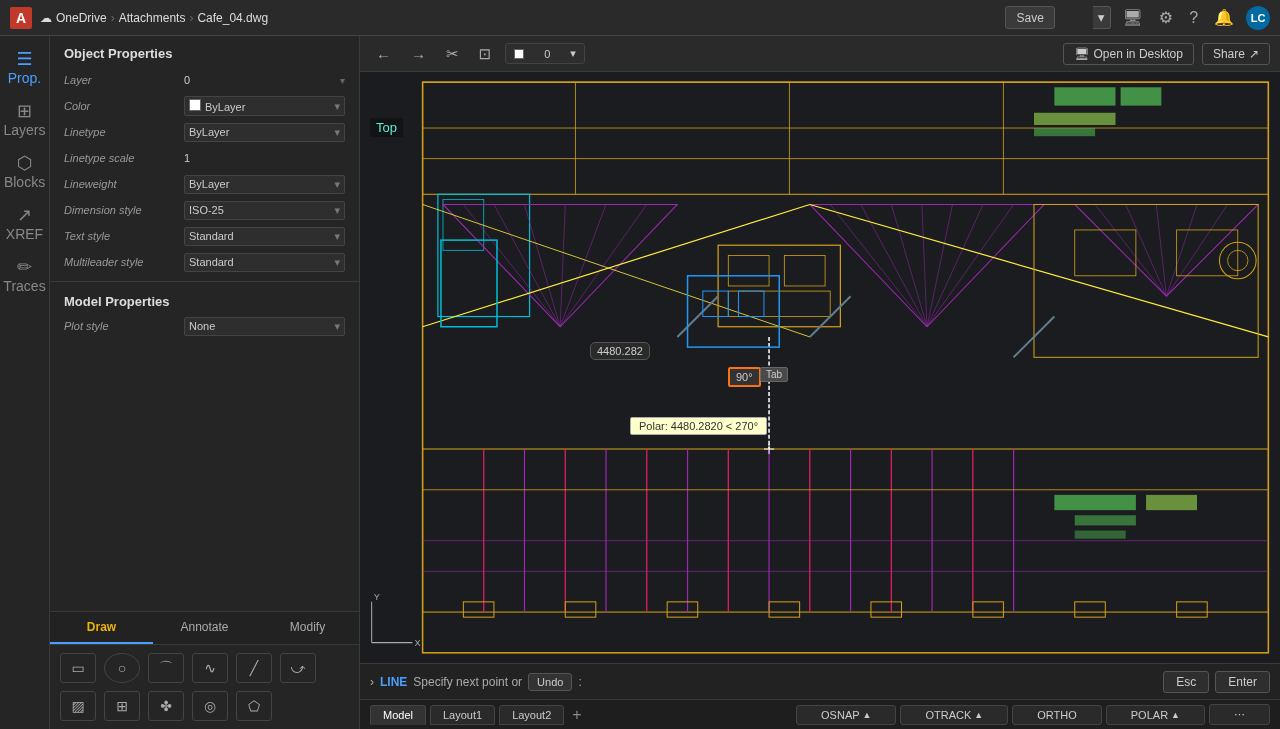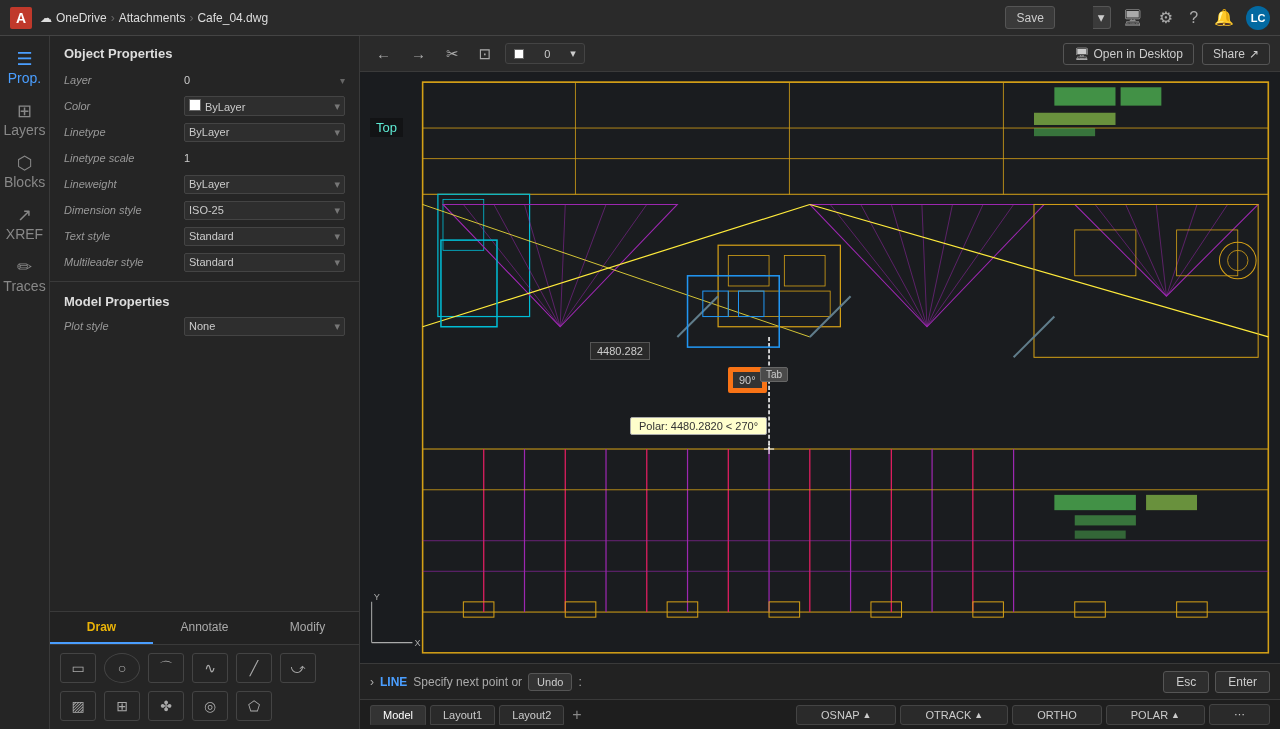--- a/index.html
+++ b/index.html
@@ -53,22 +53,22 @@
     .share-btn { background: none; border: 1px solid #555; color: #ccc; padding: 3px 10px; border-radius: 3px; cursor: pointer; font-size: 12px; display: flex; align-items: center; gap: 4px; }
 
     
     .drawing-canvas { flex: 1; background: #1a1c1f; position: relative; overflow: hidden; }
     .view-label { position: absolute; top: 8px; left: 10px; color: #5eead4; font-size: 13px; background: rgba(0,0,0,0.3); padding: 2px 6px; z-index: 10; margin-top: 38px; }
 
     
     .cad-svg { width: 100%; height: 100%; }
 
     
-    .dimension-tooltip { position: absolute; background: #2a2a2a; border: 1px solid #555; color: #ccc; font-size: 11px; padding: 2px 6px; border-radius: 0; }
-    .angle-tooltip { position: absolute; background: #333; border: 5px solid #f97316; color: #ccc; font-size: 11px; padding: 2px 6px; border-radius: 2px; }
+    .dimension-tooltip { position: absolute; background: #2a2a2a; border: 1px solid #555; color: #ccc; font-size: 11px; padding: 2px 6px; border-radius: 5px; }
+    .angle-tooltip { position: absolute; background: #333; border: 2px solid #f97316; color: #ccc; font-size: 11px; padding: 2px 6px; border-radius: 2px; }
     .tab-key-badge { position: absolute; background: #4a4a4a; border: 1px solid #666; color: #ccc; font-size: 10px; padding: 1px 5px; border-radius: 2px; }
     .polar-tooltip { position: absolute; background: #ffffcc; border: 1px solid #aaa; color: #333; font-size: 11px; padding: 2px 8px; border-radius: 2px; }
 
     
     .command-bar { background: #222; height: 36px; display: flex; align-items: center; padding: 0 10px; gap: 6px; border-top: 1px solid #3a3a3a; flex-shrink: 0; }
     .command-prompt { color: #4a9eff; font-size: 12px; font-weight: bold; }
     .command-text { color: #aaa; font-size: 12px; }
     .command-option { background: #333; border: 1px solid #555; color: #ccc; font-size: 11px; padding: 2px 8px; border-radius: 3px; cursor: pointer; }
     .command-right { margin-left: auto; display: flex; gap: 6px; }
     .cmd-btn { background: #2e2e2e; border: 1px solid #555; color: #ccc; font-size: 12px; padding: 3px 12px; border-radius: 3px; cursor: pointer; }

